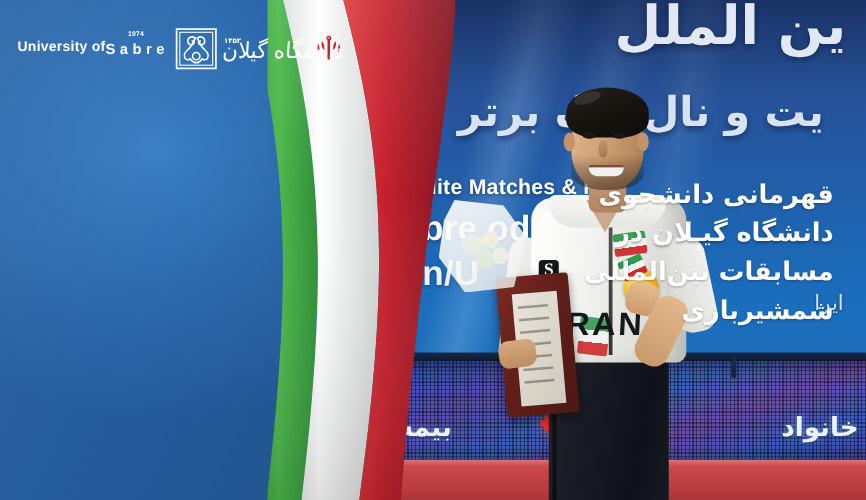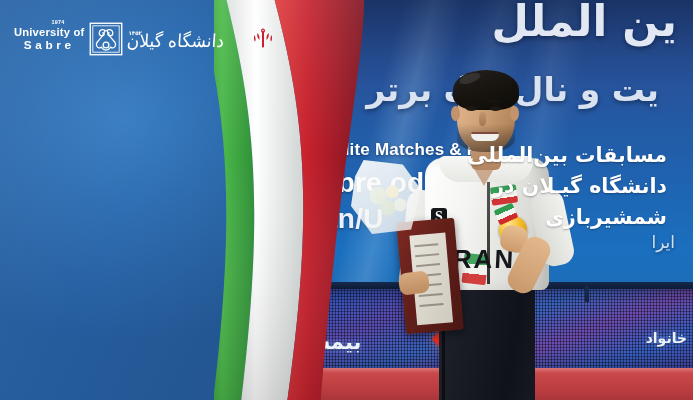--- a/index.html
+++ b/index.html
@@ -26,21 +26,21 @@
     background:linear-gradient(115deg, rgba(255,255,255,.06) 0%, rgba(255,255,255,0) 46%, rgba(0,0,0,.10) 100%);
   }
 
   
   .logo{
     position:absolute;left:14px;top:22px;
     display:flex;align-items:center;gap:5px;
     direction:ltr;z-index:9;
   }
   .logo-en{
-    display:flex;flex-direction:column;align-items:center;
+    display:flex;flex-direction:row;align-items:flex-end;
     line-height:1.04;color:#ffffff;
     font-family:"Liberation Sans",sans-serif;
     font-weight:bold;position:relative;
   }
   .logo-en .l1{font-size:11.2px;letter-spacing:.2px;}
   .logo-en .l2{font-size:11.8px;letter-spacing:3.6px;}
   .logo-year-en{
     position:absolute;top:-7px;right:20px;
     font-size:5.4px;letter-spacing:.2px;font-weight:bold;color:#fff;
   }
@@ -166,21 +166,21 @@
   }
 
   .sponsor{
     position:absolute;z-index:4;white-space:nowrap;
     font-family:"DejaVu Sans",sans-serif;font-weight:bold;
     color:#eef3fb;direction:rtl;
     text-shadow:0 0 6px rgba(120,170,255,.75), 0 1px 2px rgba(0,0,0,.45);
   }
   .sponsor.s1{left:22px;top:330px;font-size:21px;}
   .sponsor.s1sub{left:24px;top:354px;font-size:12px;color:#f0c9cf;direction:ltr;font-weight:bold;}
-  .sponsor.s2{right:6px;top:330px;font-size:14px;text-align:center;}
+  .sponsor.s2{right:6px;top:330px;font-size:21px;text-align:center;}
   .arrow-logo{
     position:absolute;left:196px;top:316px;width:46px;height:46px;z-index:4;
     transform:rotate(45deg);
     background:linear-gradient(135deg,#f25a22 0%,#e02a1f 55%,#c41a18 100%);
     box-shadow:0 0 10px rgba(255,110,60,.5);
   }
   .arrow-logo:after{
     content:"";position:absolute;left:10px;top:10px;width:26px;height:26px;
     background:linear-gradient(135deg,#2a5fa8,#1b4c8e);
   }
@@ -515,19 +515,20 @@
       </g>
     </svg>
 
     <div class="logo-fa">
       <span class="logo-fa-year">۱۳۵۲</span>
       <span class="logo-fa-name">دانشگاه گیلان</span>
     </div>
   </div>
 
   <div class="headline">
+    <span class="hl">قهرمانی دانشجوی</span>
+    <span class="hl">دانشگاه گیـلان در</span>
     <span class="hl">مسابقات بین‌المللی</span>
-    <span class="hl">دانشگاه گیـلان در</span>
     <span class="hl">شمشیربازی</span>
   </div>
 
 
 </div>
 
 </body></html>

